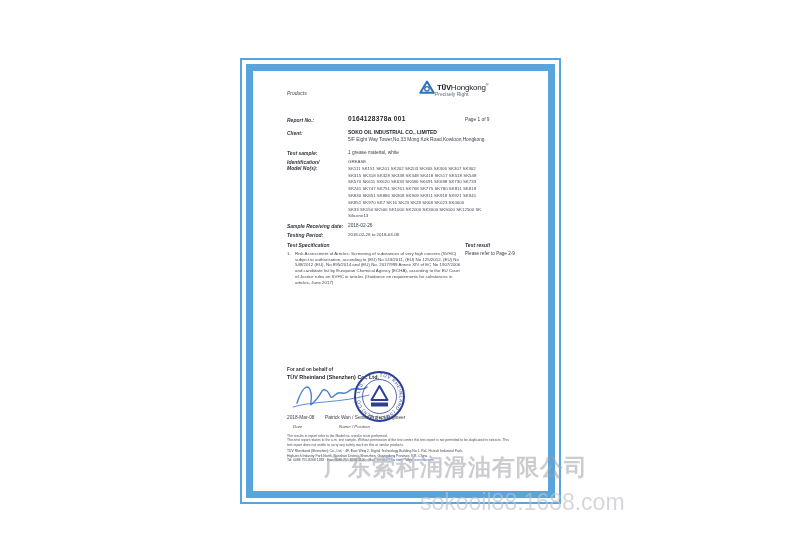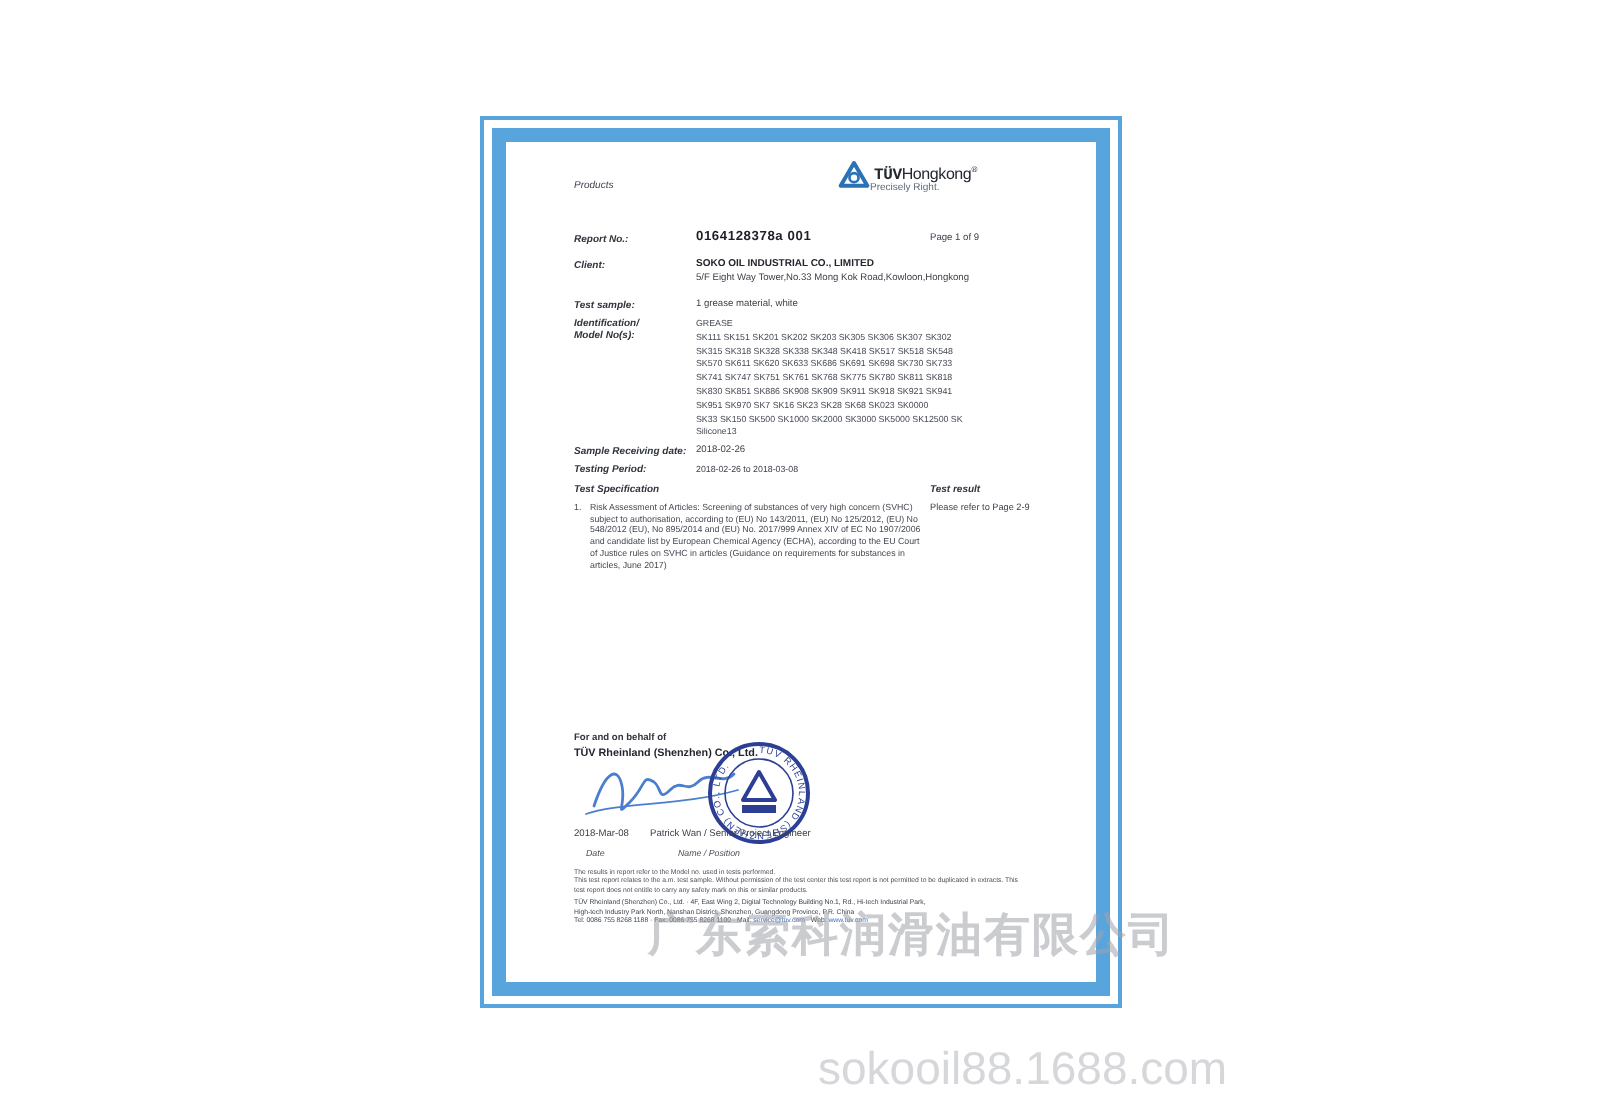--- a/index.html
+++ b/index.html
@@ -45,22 +45,22 @@
   
   .disclaimers{left:34px;top:363px;width:236px;font-size:3.4px;line-height:4.3px;color:#4a4f58;}
   .footer{left:34px;top:378px;width:236px;font-size:3.4px;line-height:4.5px;color:#3c4350;}
   .blue{color:#3a6bc4;}
   
   .wm-company{
     position:absolute;left:324px;top:452px;font-size:23px;letter-spacing:1px;
     color:rgba(160,163,168,0.55);white-space:nowrap;z-index:5;font-weight:bold;
   }
   .wm-url{
-    position:absolute;left:409px;top:489px;font-size:23px;
-    color:rgba(190,193,198,0.65);white-space:nowrap;z-index:5;margin-top:32px;
+    position:absolute;left:420px;top:489px;font-size:23px;
+    color:rgba(190,193,198,0.65);white-space:nowrap;z-index:5;
   }
 </style>
 </head>
 <body>
 
 <div class="cert-frame">
   <div class="cert-band">
     <div class="cert-page">
 
       <div class="abs products">Products</div>

